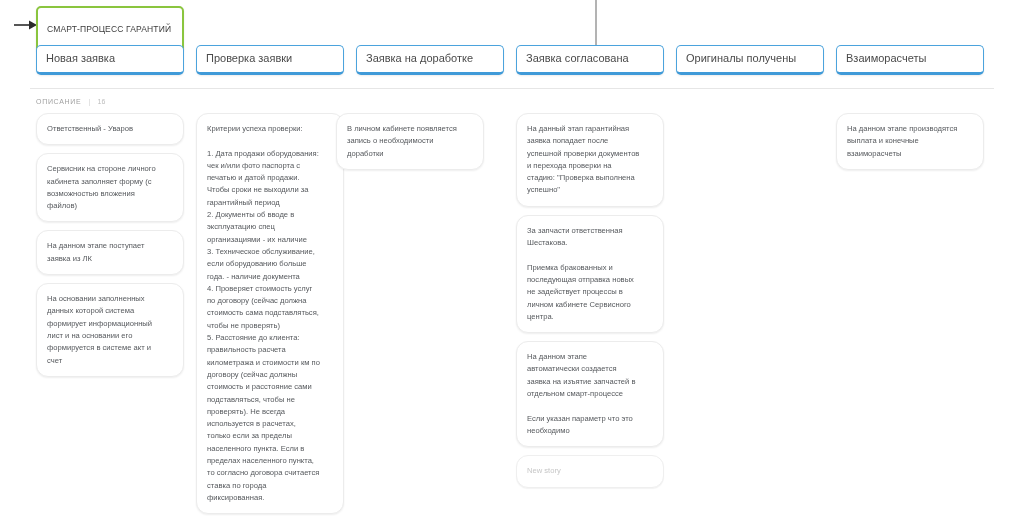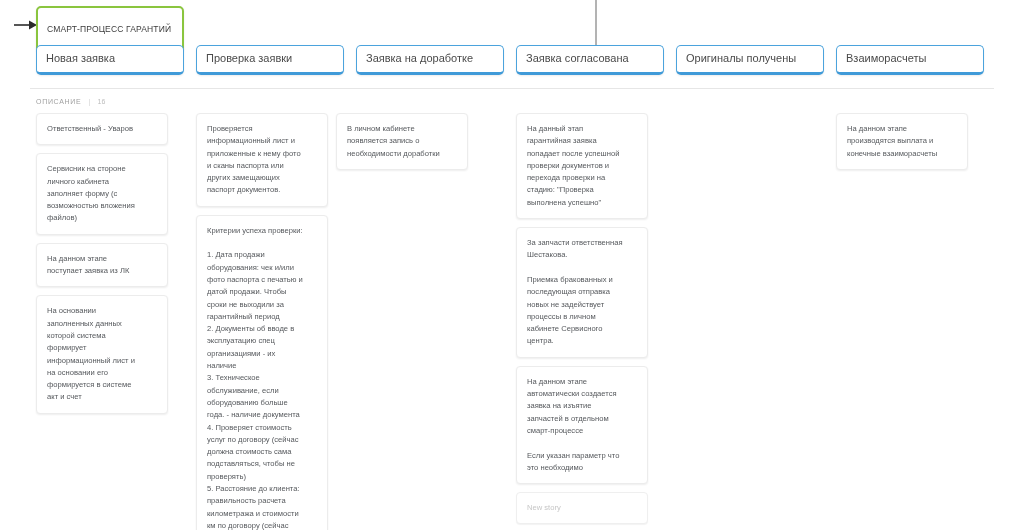--- a/index.html
+++ b/index.html
@@ -128,24 +128,24 @@
     top: 113px;
     width: 1024px;
     height: 417px;
   }
   .column {
     position: absolute;
     top: 0;
     width: 148px;
   }
   .note-card {
-    width: 132px;
+    width: 148px;
     background: #ffffff;
     border: 1px solid #ececec;
-    border-radius: 4px;
+    border-radius: 12px;
     box-shadow: 0 1px 2px rgba(0,0,0,0.07);
     padding: 9px 23px 9px 10px;
     margin-bottom: 8px;
   }
   .note-card p {
     font-size: 7.6px;
     line-height: 1.62;
     color: #55585c;
     white-space: pre-wrap;
     word-break: break-word;
@@ -212,23 +212,20 @@
         </div>
         <div class="note-card">
           <p>На данном этапе поступает заявка из ЛК</p>
         </div>
         <div class="note-card">
           <p>На основании заполненных данных которой система формирует информационный лист и на основании его формируется в системе акт и счет</p>
         </div>
       </div>
       <div class="column" style="left: 196px;">
         <div class="note-card">
-          <p>Проверяется информационный лист и приложенные к нему фото и сканы паспорта или других замещающих паспорт документов.</p>
-        </div>
-        <div class="note-card">
           <p>Критерии успеха проверки:
 
 1. Дата продажи оборудования: чек и/или фото паспорта с печатью и датой продажи. Чтобы сроки не выходили за гарантийный период
 2. Документы об вводе в эксплуатацию спец организациями - их наличие
 3. Техническое обслуживание, если оборудованию больше года. - наличие документа
 4. Проверяет стоимость услуг по договору (сейчас должна стоимость сама подставляться, чтобы не проверять)
 5. Расстояние до клиента: правильность расчета километража и стоимости км по договору (сейчас должны стоимость и расстояние сами подставляться, чтобы не проверять). Не всегда используется в расчетах, только если за пределы населенного пункта. Если в пределах населенного пункта, то согласно договора считается ставка по города фиксированная.</p>
         </div>
       </div>
       <div class="column" style="left: 336px;">

